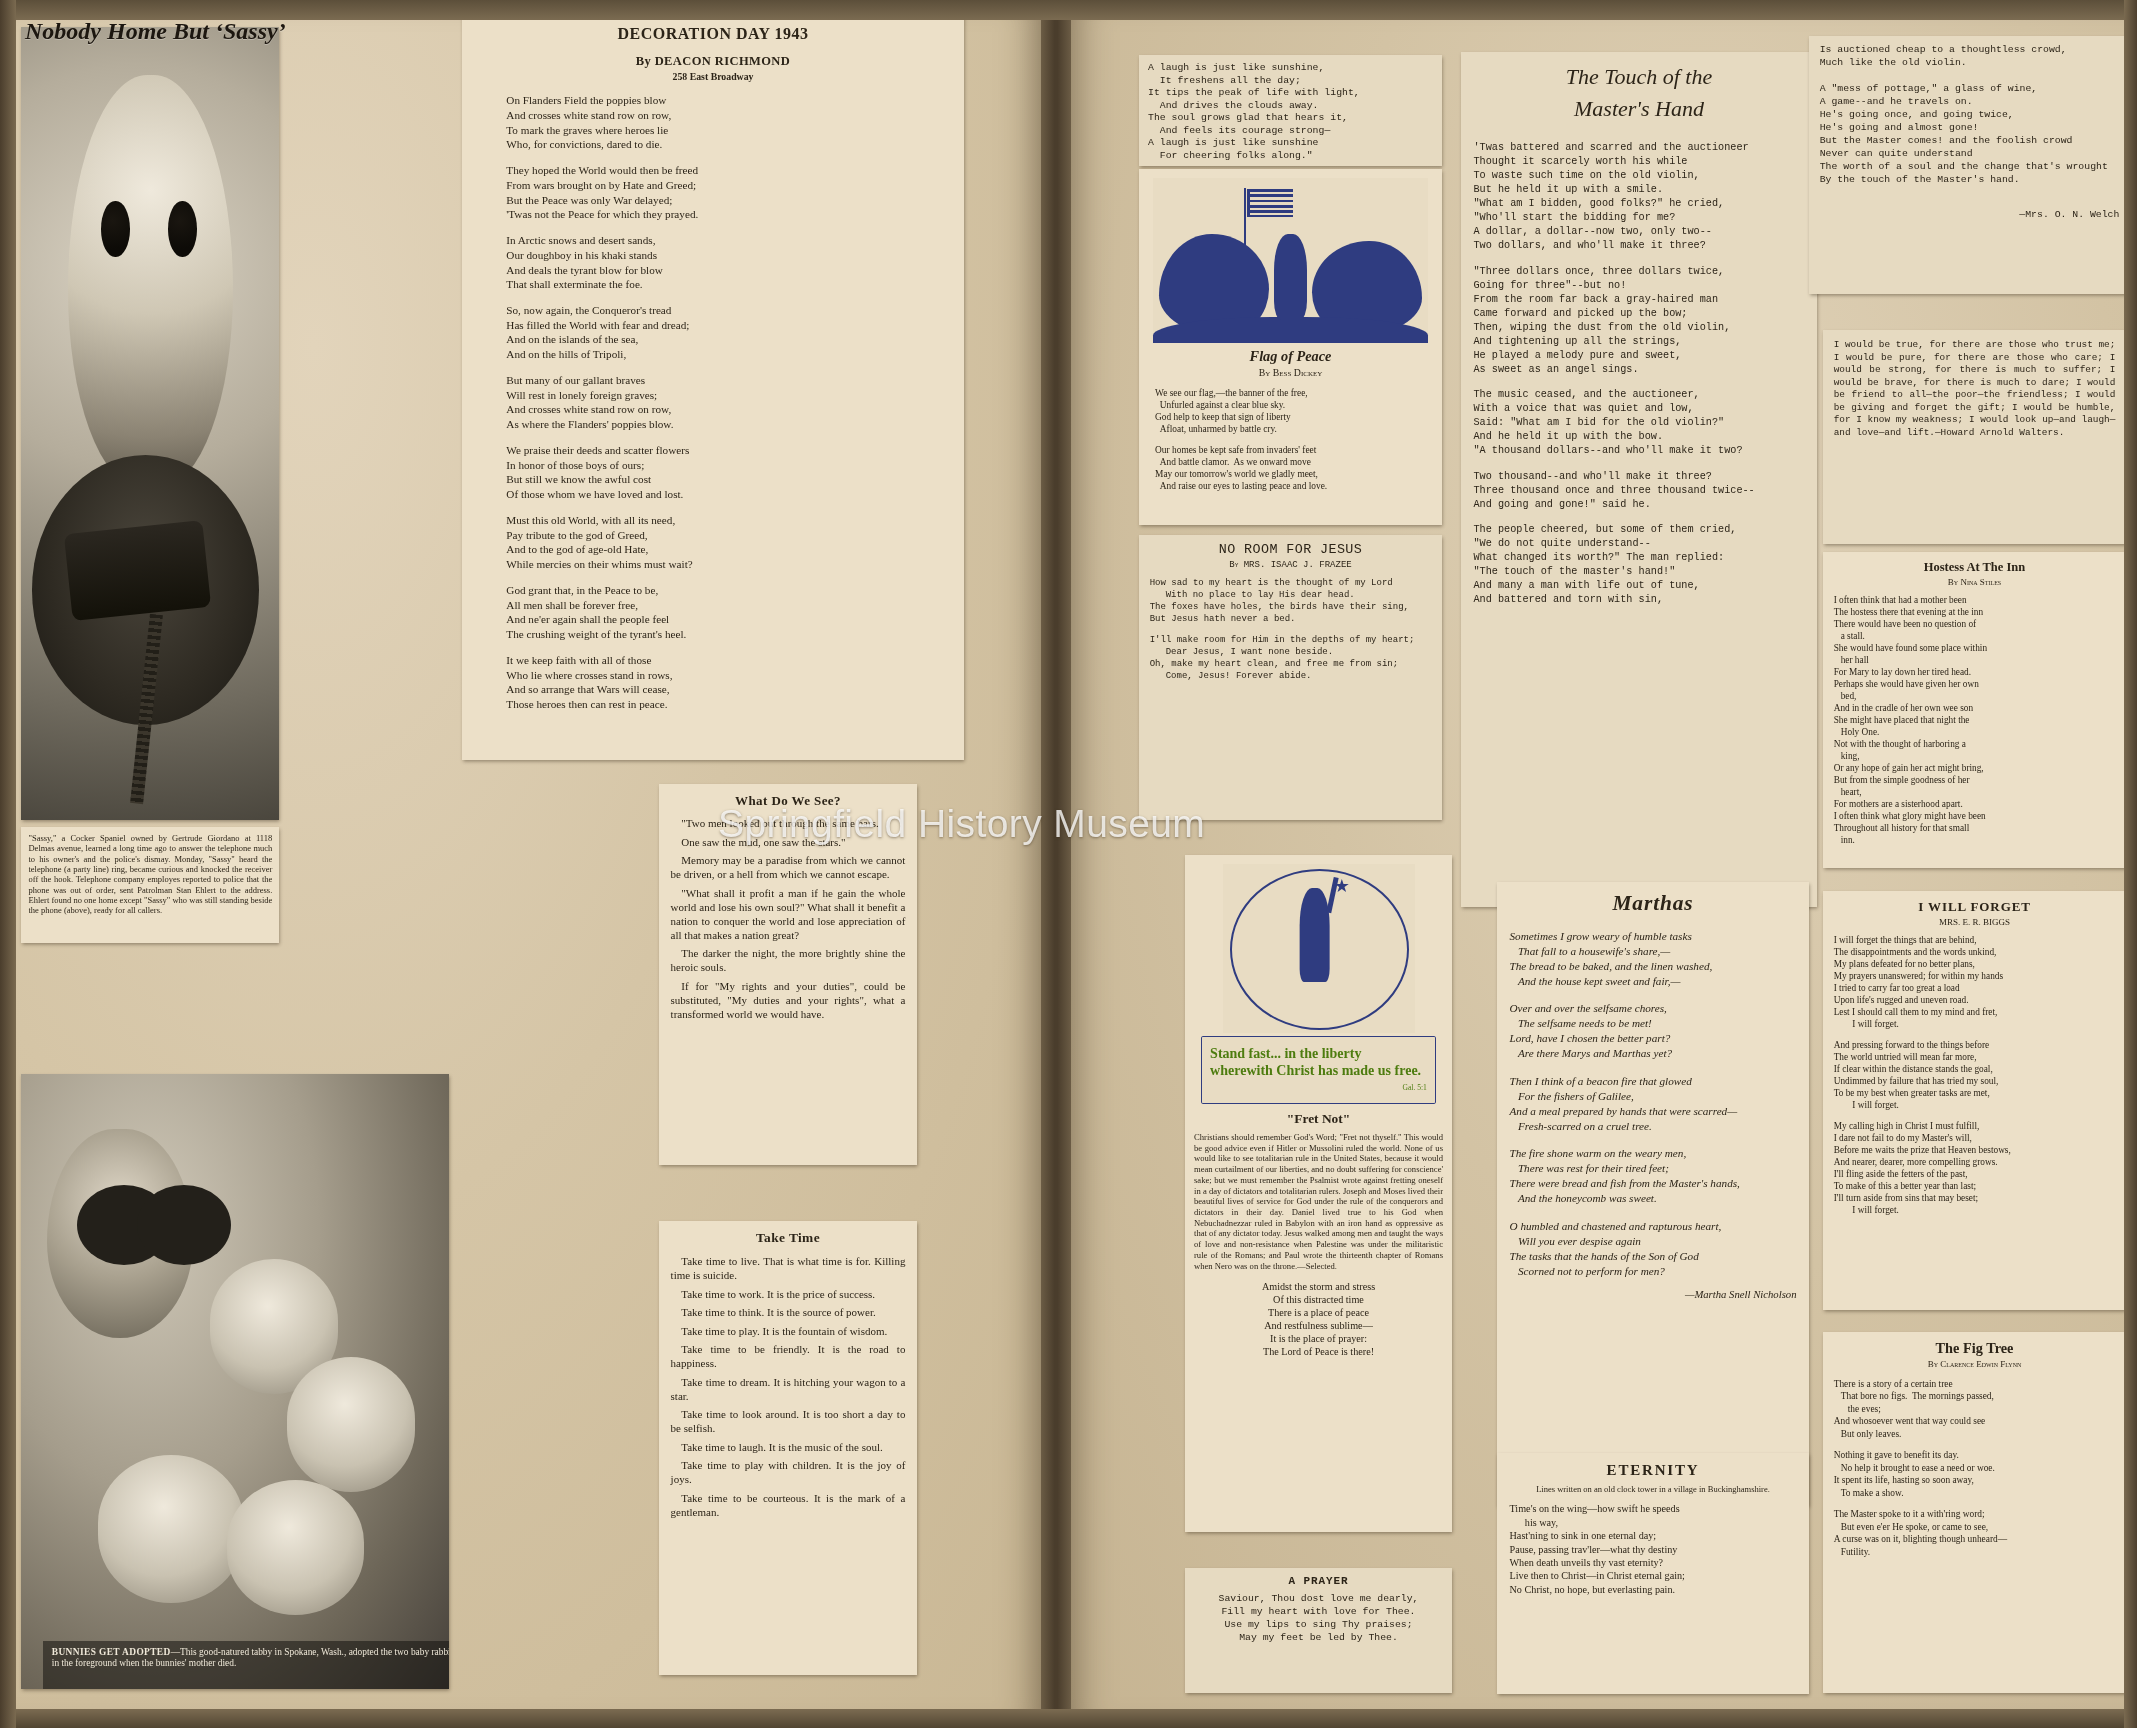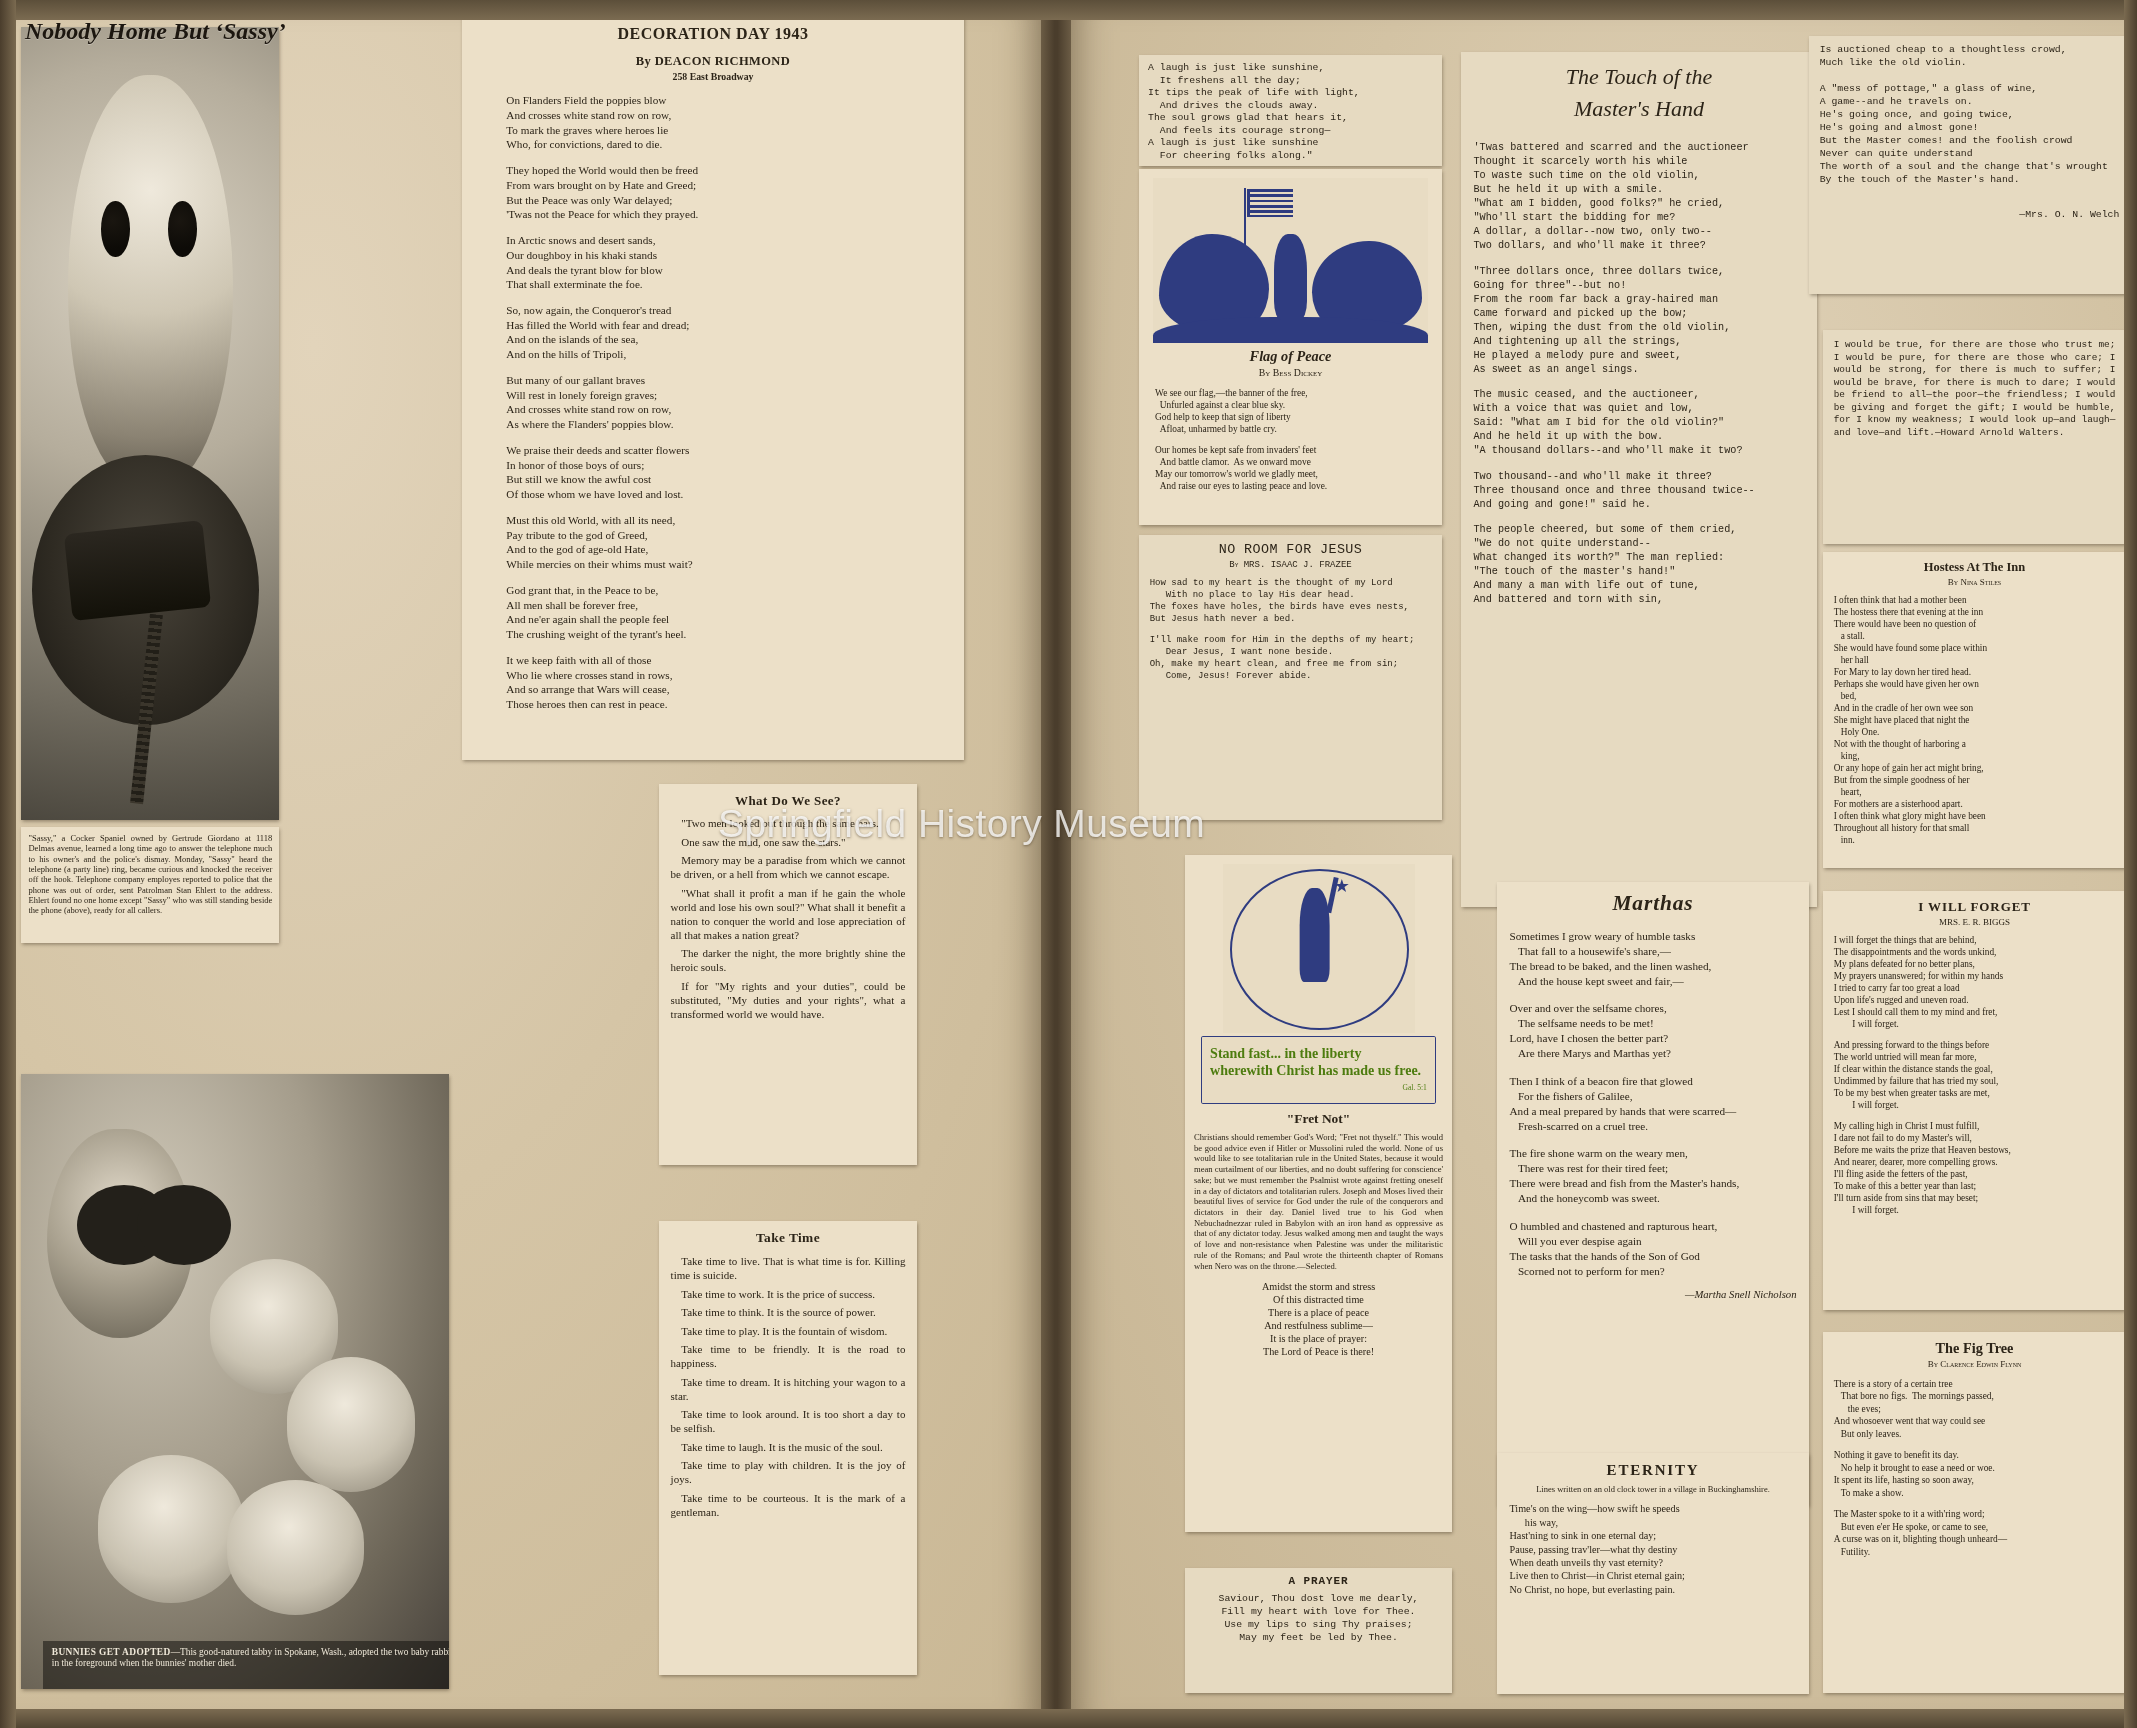--- a/index.html
+++ b/index.html
@@ -274,21 +274,21 @@
   #i-will-forget .t{font-size:9.3px;line-height:12px;}
 
   #fig-tree{left:1823px;top:1332px;width:303px;height:361px;padding:8px 10.7px;}
   #fig-tree .ttl{font-size:14.3px;text-align:center;font-weight:bold;}
   #fig-tree .by{font-size:9px;text-align:center;font-variant:small-caps;margin:1.8px 0 9px;}
   #fig-tree .t{font-size:9.4px;line-height:12.5px;}
   #fig-tree .stanza{margin-bottom:9px;}
 
   #marthas{left:1497px;top:882px;width:312px;height:624px;padding:9px 12.5px;}
   #marthas .ttl{font-size:21.4px;text-align:center;font-style:italic;font-weight:bold;letter-spacing:0.9px;}
-  #marthas .stanza{font-size:11.2px;line-height:15px;margin-top:12.5px;}
+  #marthas .stanza{font-size:11.2px;line-height:15px;margin-top:12.5px;font-style:italic;}
   #marthas .sig{text-align:right;font-size:10.7px;font-style:italic;margin-top:9px;}
 
   #eternity{left:1497px;top:1453px;width:312px;height:241px;padding:9px 12.5px;}
   #eternity .ttl{font-size:15px;text-align:center;font-weight:bold;letter-spacing:1.8px;}
   #eternity .note{font-size:8.5px;text-align:center;margin:5.3px 0 8px;}
   #eternity .t{font-size:10.2px;line-height:13.4px;}
 
   #prayer{left:1185px;top:1568px;width:267px;height:125px;padding:7.1px 9px;}
   #prayer .ttl{font-size:11px;text-align:center;font-weight:bold;letter-spacing:0.9px;}
   #prayer .t{font-size:9.8px;line-height:13px;text-align:center;margin-top:5.3px;}
@@ -448,21 +448,21 @@
   And battle clamor.  As we onward move
 May our tomorrow's world we gladly meet,
   And raise our eyes to lasting peace and love.</div>
   </div>
 
   <div class="clip type" id="no-room">
     <div class="ttl">NO ROOM FOR JESUS</div>
     <div class="by">By MRS. ISAAC J. FRAZEE</div>
     <div class="t">How sad to my heart is the thought of my Lord</div>
     <div class="t ind">With no place to lay His dear head.</div>
-    <div class="t">The foxes have holes, the birds have eves nests,</div>
+    <div class="t">The foxes have holes, the birds have their sing,</div>
     <div class="t">But Jesus hath never a bed.</div>
     <div class="t" style="margin-top:9px">I'll make room for Him in the depths of my heart;</div>
     <div class="t ind">Dear Jesus, I want none beside.</div>
     <div class="t">Oh, make my heart clean, and free me from sin;</div>
     <div class="t ind">Come, Jesus! Forever abide.</div>
   </div>
 
   <div class="clip news" id="fret-not">
     <div class="libertyart">
       <div class="oval"></div>

